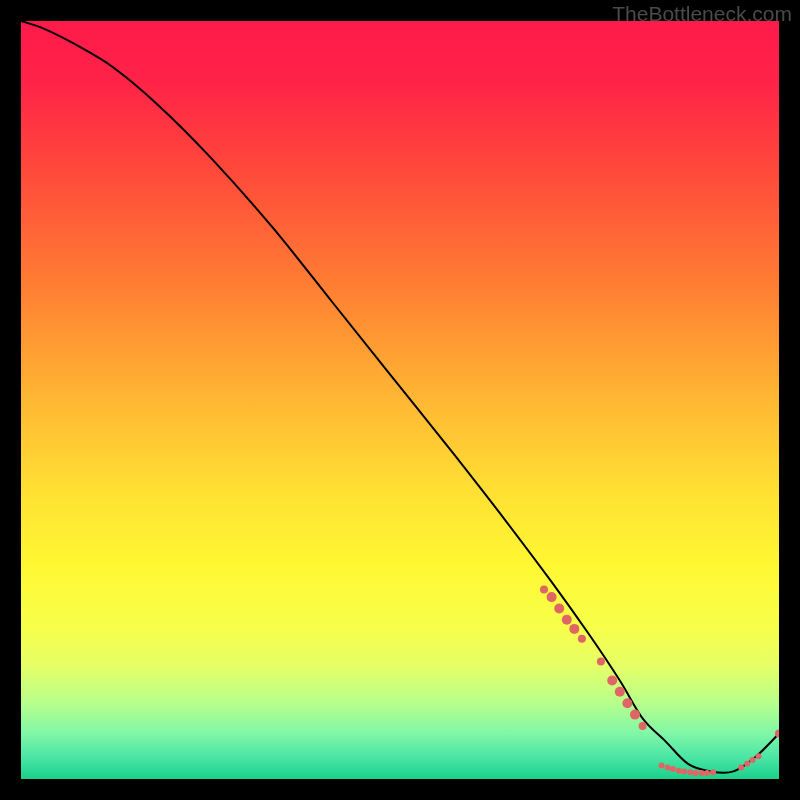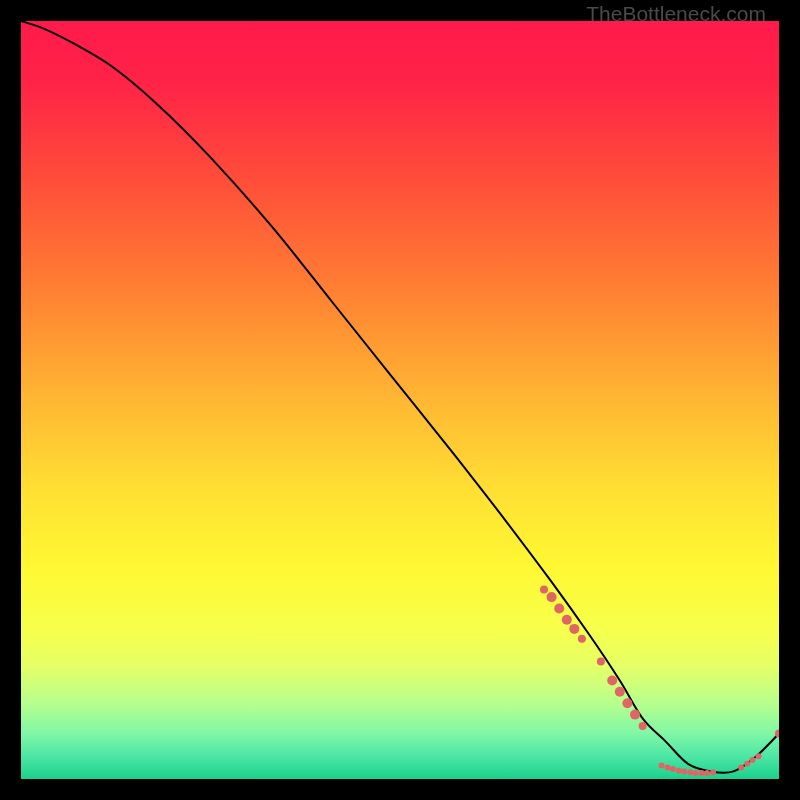--- a/index.html
+++ b/index.html
@@ -28,21 +28,21 @@
     position: absolute;
     inset: 0;
   }
   .curve-svg {
     position: absolute;
     inset: 0;
   }
   .watermark {
     position: absolute;
     top: 2px;
-    right: 34px;
+    right: 8px;
     font-family: Arial, Helvetica, sans-serif;
     font-size: 21px;
     color: #4a4a4a;
     font-weight: 400;
     letter-spacing: 0px;
   }
   .dot {
     fill: #e06666;
   }
 </style>

